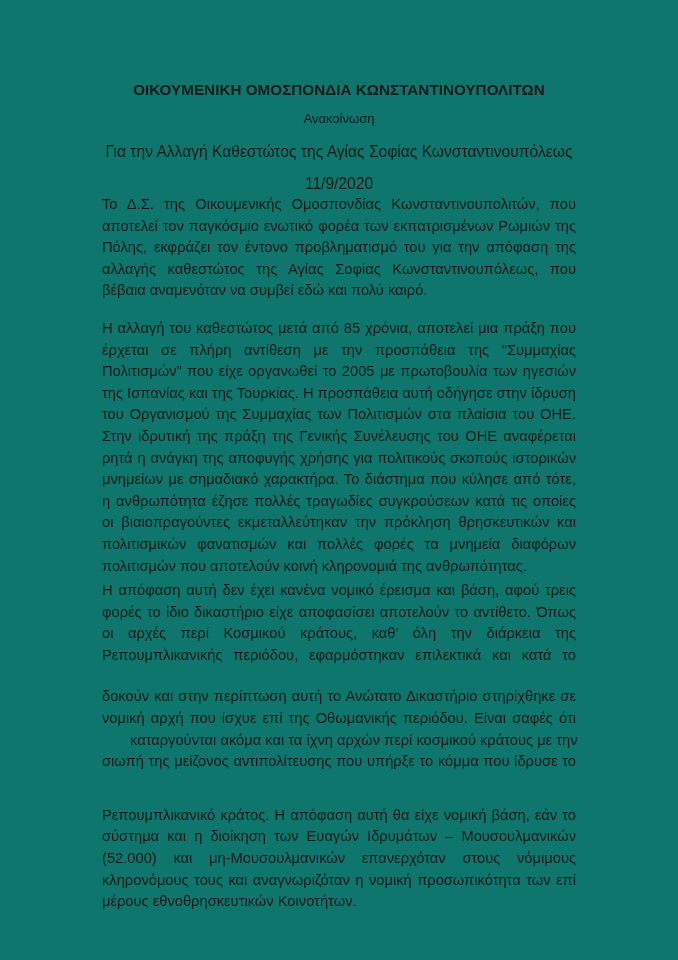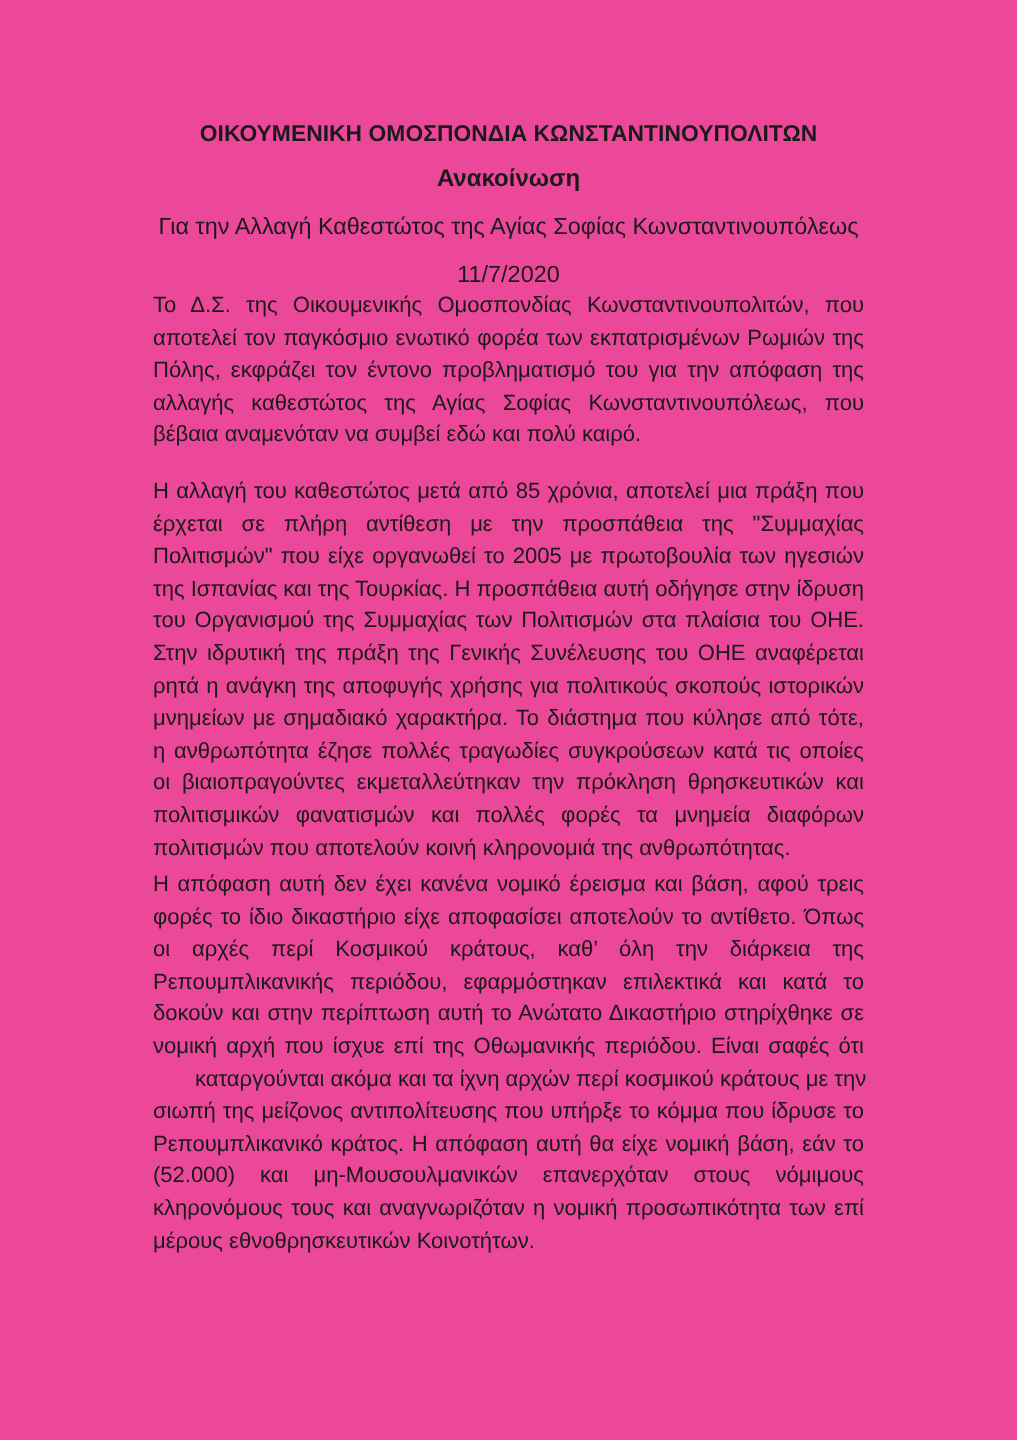--- a/index.html
+++ b/index.html
@@ -1,40 +1,40 @@
 <!DOCTYPE html>
 <html><head>
 <meta charset="utf-8">
 <style>
   html, body { margin: 0; padding: 0; background: #ffffff; }
   body { width: 678px; height: 960px; overflow: hidden; position: relative; }
   .page {
-    position: absolute; left: 0; top: 0; width: 678px; height: 960px; background: #ec4899;
+    position: absolute; left: 0; top: 0; width: 678px; height: 960px; background: #0f766e;
     font-family: "Liberation Sans", sans-serif; color: #1a1a1a;
   }
   .center { position: absolute; left: 0; width: 678px; text-align: center; white-space: nowrap; }
   .title { top: 81px; font-size: 15.2px; font-weight: bold; letter-spacing: 0.05px; }
-  .subtitle { top: 111px; font-size: 16px; font-weight: bold; }
+  .subtitle { top: 111px; font-size: 13px; font-weight: normal; }
   .heading { top: 143px; font-size: 15.6px; }
   .date { top: 175px; font-size: 15.6px; }
   .para { position: absolute; left: 102px; width: 474px; font-size: 14.7px; line-height: 21.6px; }
   .line { display: block; height: 21.6px; white-space: nowrap; }
   .j { text-align: justify; text-align-last: justify; }
   .p1 { top: 194px; }
   .p2 { top: 318px; }
   .p3 { top: 580px; }
 </style>
 </head>
 <body>
 
 <div class="page">
   <div class="center title">ΟΙΚΟΥΜΕΝΙΚΗ ΟΜΟΣΠΟΝΔΙΑ ΚΩΝΣΤΑΝΤΙΝΟΥΠΟΛΙΤΩΝ</div>
   <div class="center subtitle">Ανακοίνωση</div>
   <div class="center heading">Για την Αλλαγή Καθεστώτος της Αγίας Σοφίας Κωνσταντινουπόλεως</div>
-  <div class="center date">11/7/2020</div>
+  <div class="center date">11/9/2020</div>
 
   <div class="para p1">
     <span class="line j" style="display: block; text-align: left; white-space: nowrap; word-spacing: 0px;">Το Δ.Σ. της Οικουμενικής Ομοσπονδίας Κωνσταντινουπολιτών, που</span>
     <span class="line j" style="display: block; text-align: left; white-space: nowrap; word-spacing: 0px;">αποτελεί τον παγκόσμιο ενωτικό φορέα των εκπατρισμένων Ρωμιών της</span>
     <span class="line j" style="display: block; text-align: left; white-space: nowrap; word-spacing: 0px;">Πόλης, εκφράζει τον έντονο προβληματισμό του για την απόφαση της</span>
     <span class="line j" style="display: block; text-align: left; white-space: nowrap; word-spacing: 0px;">αλλαγής καθεστώτος της Αγίας Σοφίας Κωνσταντινουπόλεως, που</span>
     <span class="line">βέβαια αναμενόταν να συμβεί εδώ και πολύ καιρό.</span>
   </div>
 
   <div class="para p2">
@@ -50,22 +50,23 @@
     <span class="line j" style="display: block; text-align: left; white-space: nowrap; word-spacing: 0px;">οι βιαιοπραγούντες εκμεταλλεύτηκαν την πρόκληση θρησκευτικών και</span>
     <span class="line j" style="display: block; text-align: left; white-space: nowrap; word-spacing: 0px;">πολιτισμικών φανατισμών και πολλές φορές τα μνημεία διαφόρων</span>
     <span class="line">πολιτισμών που αποτελούν κοινή κληρονομιά της ανθρωπότητας.</span>
   </div>
 
   <div class="para p3">
     <span class="line j" style="display: block; text-align: right; white-space: nowrap; word-spacing: 0px;">Η απόφαση αυτή δεν έχει κανένα νομικό έρεισμα και βάση, αφού τρεις</span>
     <span class="line j" style="display: block; text-align: left; white-space: nowrap; word-spacing: 0px;">φορές το ίδιο δικαστήριο είχε αποφασίσει αποτελούν το αντίθετο. Όπως</span>
     <span class="line j" style="display: block; text-align: left; white-space: nowrap; word-spacing: 0px;">οι αρχές περί Κοσμικού κράτους, καθ’ όλη την διάρκεια της</span>
     <span class="line j" style="display: block; text-align: left; white-space: nowrap; word-spacing: 0px;">Ρεπουμπλικανικής περιόδου, εφαρμόστηκαν επιλεκτικά και κατά το</span>
-    <span class="line j" style="display: block; text-align: left; white-space: nowrap; word-spacing: 0px;">δοκούν και στην περίπτωση αυτή το Ανώτατο Δικαστήριο στηρίχθηκε σε</span>
+    <span class="line j" style="display: block; text-align: left; white-space: nowrap; word-spacing: 0px; margin-top: 20px;">δοκούν και στην περίπτωση αυτή το Ανώτατο Δικαστήριο στηρίχθηκε σε</span>
     <span class="line j" style="display: block; text-align: left; white-space: nowrap; word-spacing: 0px;">νομική αρχή που ίσχυε επί της Οθωμανικής περιόδου. Είναι σαφές ότι</span>
     <span class="line j" style="display: block; text-align: left; white-space: nowrap; word-spacing: 0px; margin-left: 28px;">καταργούνται ακόμα και τα ίχνη αρχών περί κοσμικού κράτους με την</span>
     <span class="line j" style="display: block; text-align: left; white-space: nowrap; word-spacing: 0px;">σιωπή της μείζονος αντιπολίτευσης που υπήρξε το κόμμα που ίδρυσε το</span>
-    <span class="line j" style="display: block; text-align: center; white-space: nowrap; word-spacing: 0px;">Ρεπουμπλικανικό κράτος. Η απόφαση αυτή θα είχε νομική βάση, εάν το</span>
+    <span class="line j" style="display: block; text-align: center; white-space: nowrap; word-spacing: 0px; margin-top: 32px;">Ρεπουμπλικανικό κράτος. Η απόφαση αυτή θα είχε νομική βάση, εάν το</span>
+    <span class="line j" style="display: block; text-align: left; white-space: nowrap; word-spacing: 0px;">σύστημα και η διοίκηση των Ευαγών Ιδρυμάτων – Μουσουλμανικών</span>
     <span class="line j" style="display: block; text-align: left; white-space: nowrap; word-spacing: 0px;">(52.000) και μη-Μουσουλμανικών επανερχόταν στους νόμιμους</span>
     <span class="line j" style="display: block; text-align: left; white-space: nowrap; word-spacing: 0px;">κληρονόμους τους και αναγνωριζόταν η νομική προσωπικότητα των επί</span>
     <span class="line">μέρους εθνοθρησκευτικών Κοινοτήτων.</span>
   </div>
 </div>
 
 </body></html>

